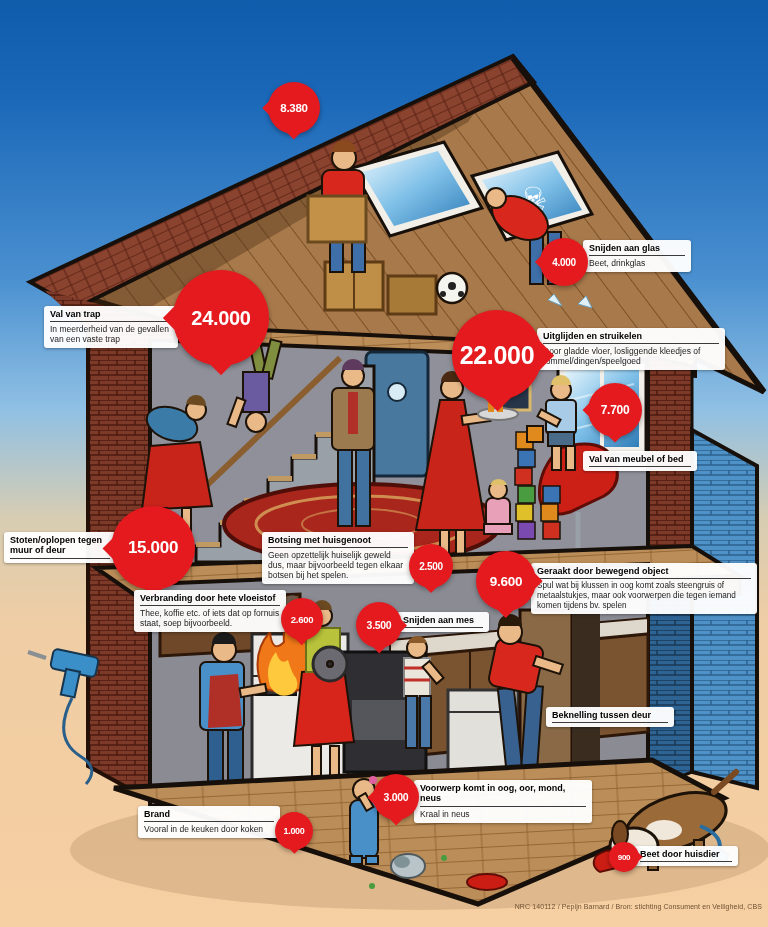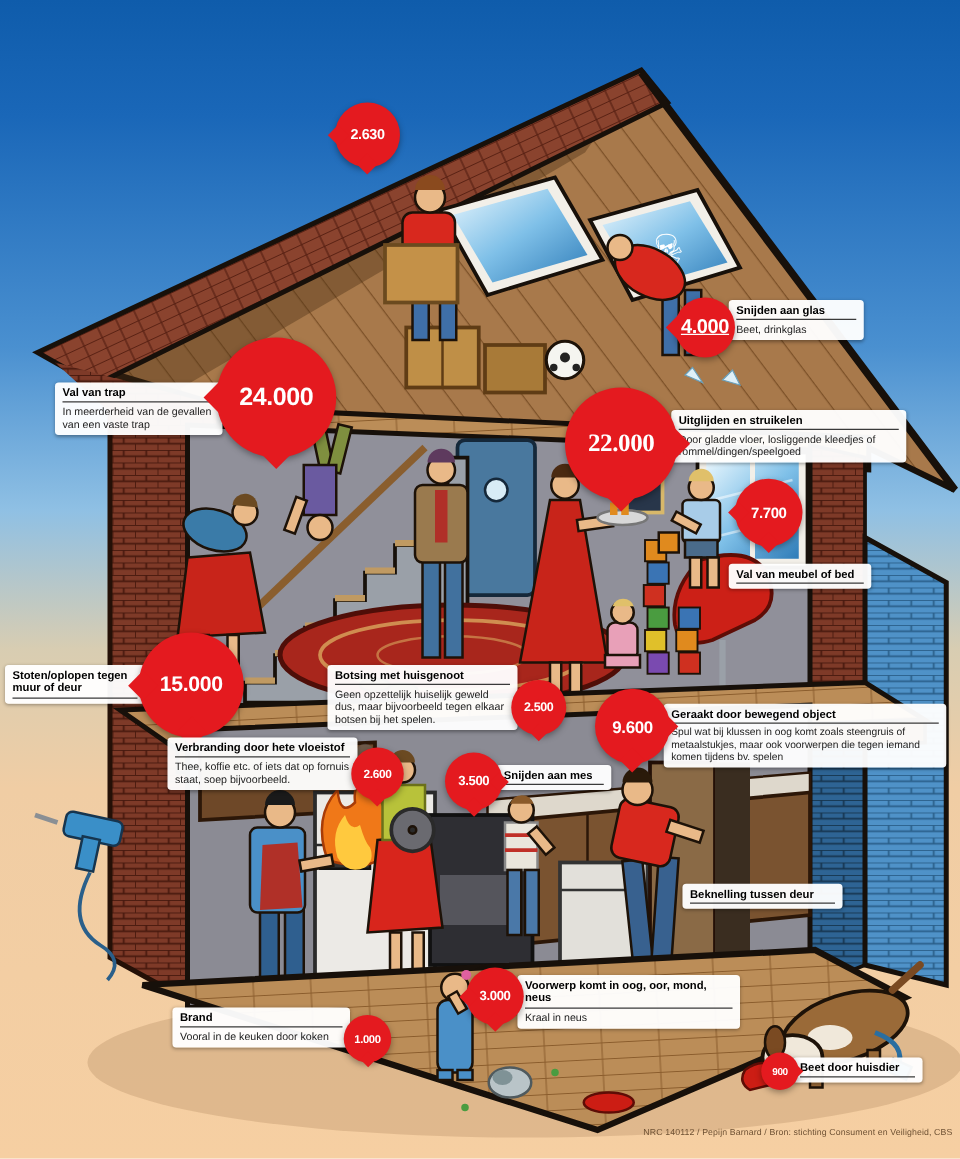--- a/index.html
+++ b/index.html
@@ -360,46 +360,46 @@
   <g>
     <rect x="52" y="652" width="46" height="20" rx="5" fill="#3a8fc8" stroke="#16354f" stroke-width="2" transform="rotate(12 70 660)"></rect>
     <rect x="64" y="670" width="14" height="26" fill="#3a8fc8" stroke="#16354f" stroke-width="2" transform="rotate(12 70 680)"></rect>
     <line x1="46" y1="658" x2="28" y2="652" stroke="#8a8f94" stroke-width="4"></line>
     <path d="M72,698 q-20,40 8,58 q20,12 6,28" stroke="#2a5f8a" stroke-width="3" fill="none"></path>
   </g>
 </svg>
 
 <div class="callout bfirst" style="left:268px;top:82px;">
   <div class="bubble tail-l tail-b" style="width:52px;height:52px;font-size:11.5px;">
-        <span>2.630</span>
+        <span>8.380</span>
       </div>
 </div>
 
 <div class="callout bfirst" style="left:540px;top:238px;">
-  <div class="bubble tail-l" style="width:48px;height:48px;font-size:16px;text-decoration:underline;">
+  <div class="bubble tail-l" style="width:48px;height:48px;font-size:10px;">
         <span>4.000</span>
       </div>
   <div class="box" style="width:108px;">
     <div class="t">Snijden aan glas</div>
     <div class="s">Beet, drinkglas</div>
   </div>
 </div>
 
 <div class="callout xfirst" style="left:44px;top:270px;">
   <div class="box" style="width:134px;margin-top:36px;">
     <div class="t">Val van trap</div>
     <div class="s">In meerderheid van de gevallen van een vaste trap</div>
   </div>
   <div class="bubble tail-l tail-b" style="width:96px;height:96px;font-size:20px;">
         <span>24.000</span>
       </div>
 </div>
 
 <div class="callout bfirst" style="left:452px;top:310px;">
-  <div class="bubble tail-r tail-b" style="width:90px;height:90px;font-size:20px;font-family:Liberation Serif, serif;">
+  <div class="bubble tail-r tail-b" style="width:90px;height:90px;font-size:25px;">
         <span>22.000</span>
       </div>
   <div class="box" style="width:188px;margin-top:18px;">
     <div class="t">Uitglijden en struikelen</div>
     <div class="s">Door gladde vloer, losliggende kleedjes of rommel/dingen/speelgoed</div>
   </div>
 </div>
 
 <div class="callout bfirst" style="left:588px;top:383px;flex-direction:column;">
   <div class="bubble tail-l tail-b" style="width:54px;height:54px;font-size:12px;">

